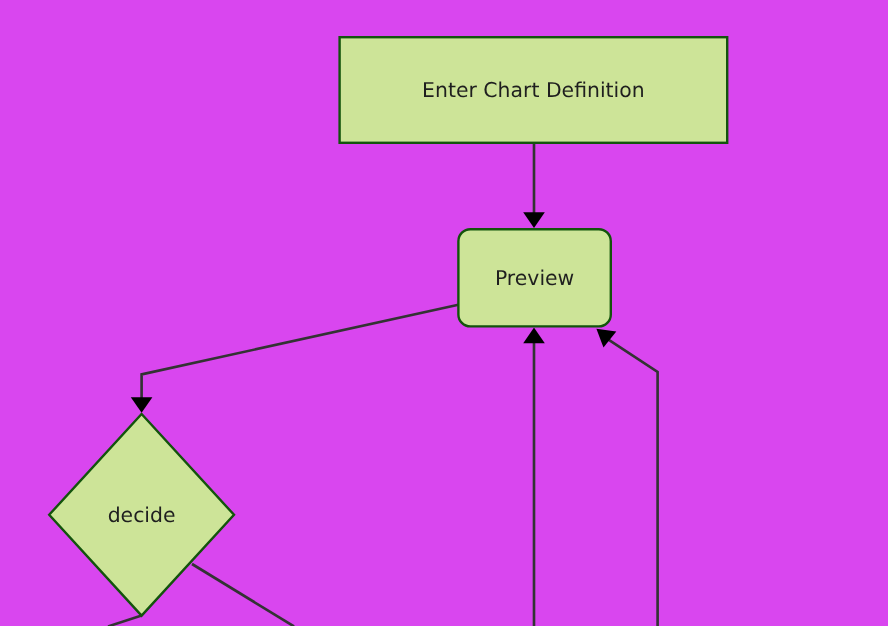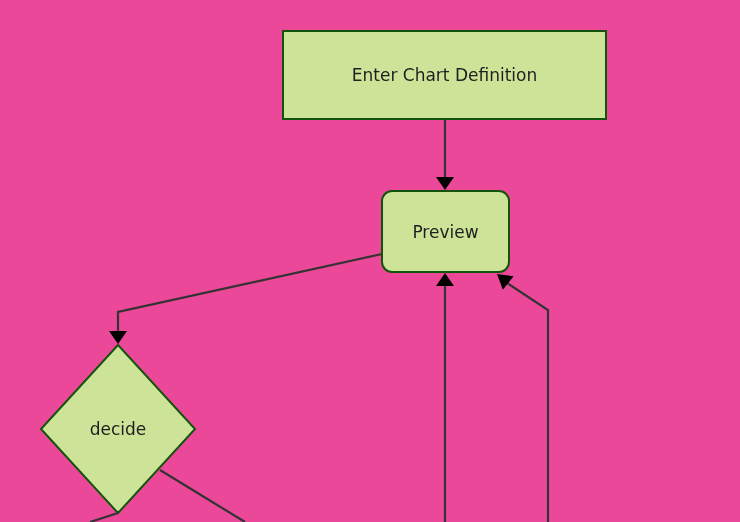--- a/index.html
+++ b/index.html
@@ -41,21 +41,21 @@
     stroke-linecap: butt;
     stroke-linejoin: miter;
   }
   .arrow-head {
     stroke: none;
   }
 </style>
 </head>
 <body style="background: rgb(255, 255, 255);">
 
-<div id="diagram-root" style="background: #ec4899;">
+<div id="diagram-root" style="background: #d946ef;">
   <svg id="flowchart" viewBox="0 0 740 522" xmlns="http://www.w3.org/2000/svg">
     <g id="edge-layer">
         <g>
           <path d="M445 119 L445 182" class="edge-path" stroke="#333333"></path>
           <polygon points="445,190 436,176.95 454,176.95" class="arrow-head" fill="#000000"></polygon>
         </g>
         <g>
           <path d="M382 254 L118 312 L118 336" class="edge-path" stroke="#333333"></path>
           <polygon points="118,344 109,330.95 127,330.95" class="arrow-head" fill="#000000"></polygon>
         </g>

